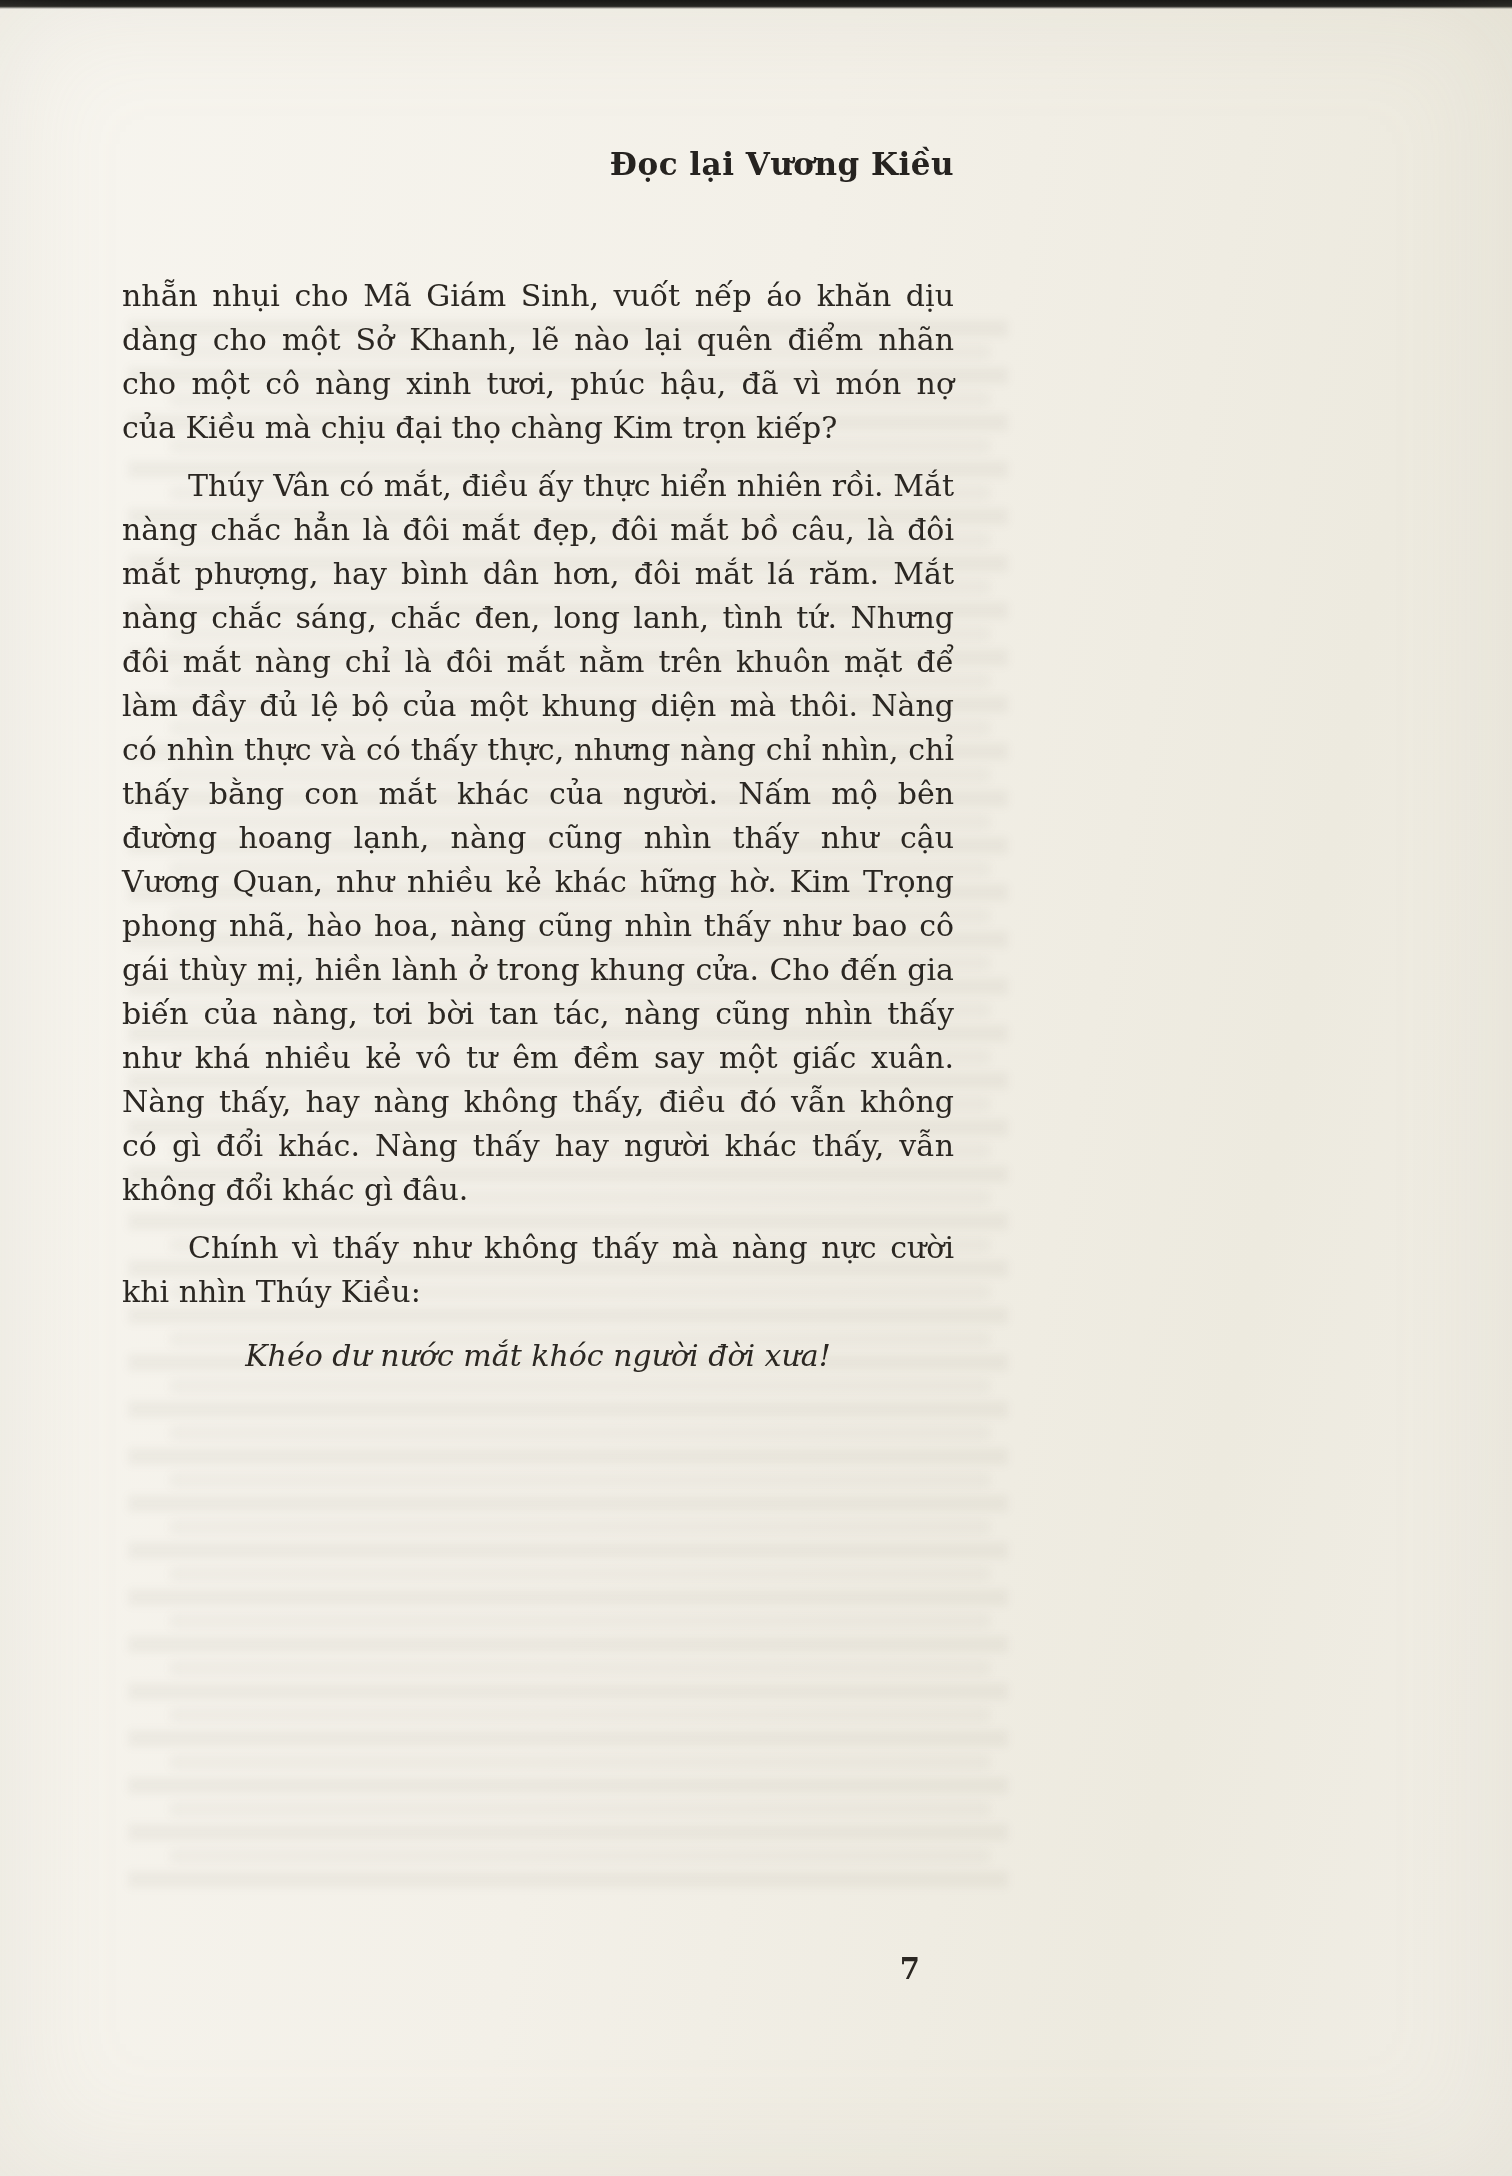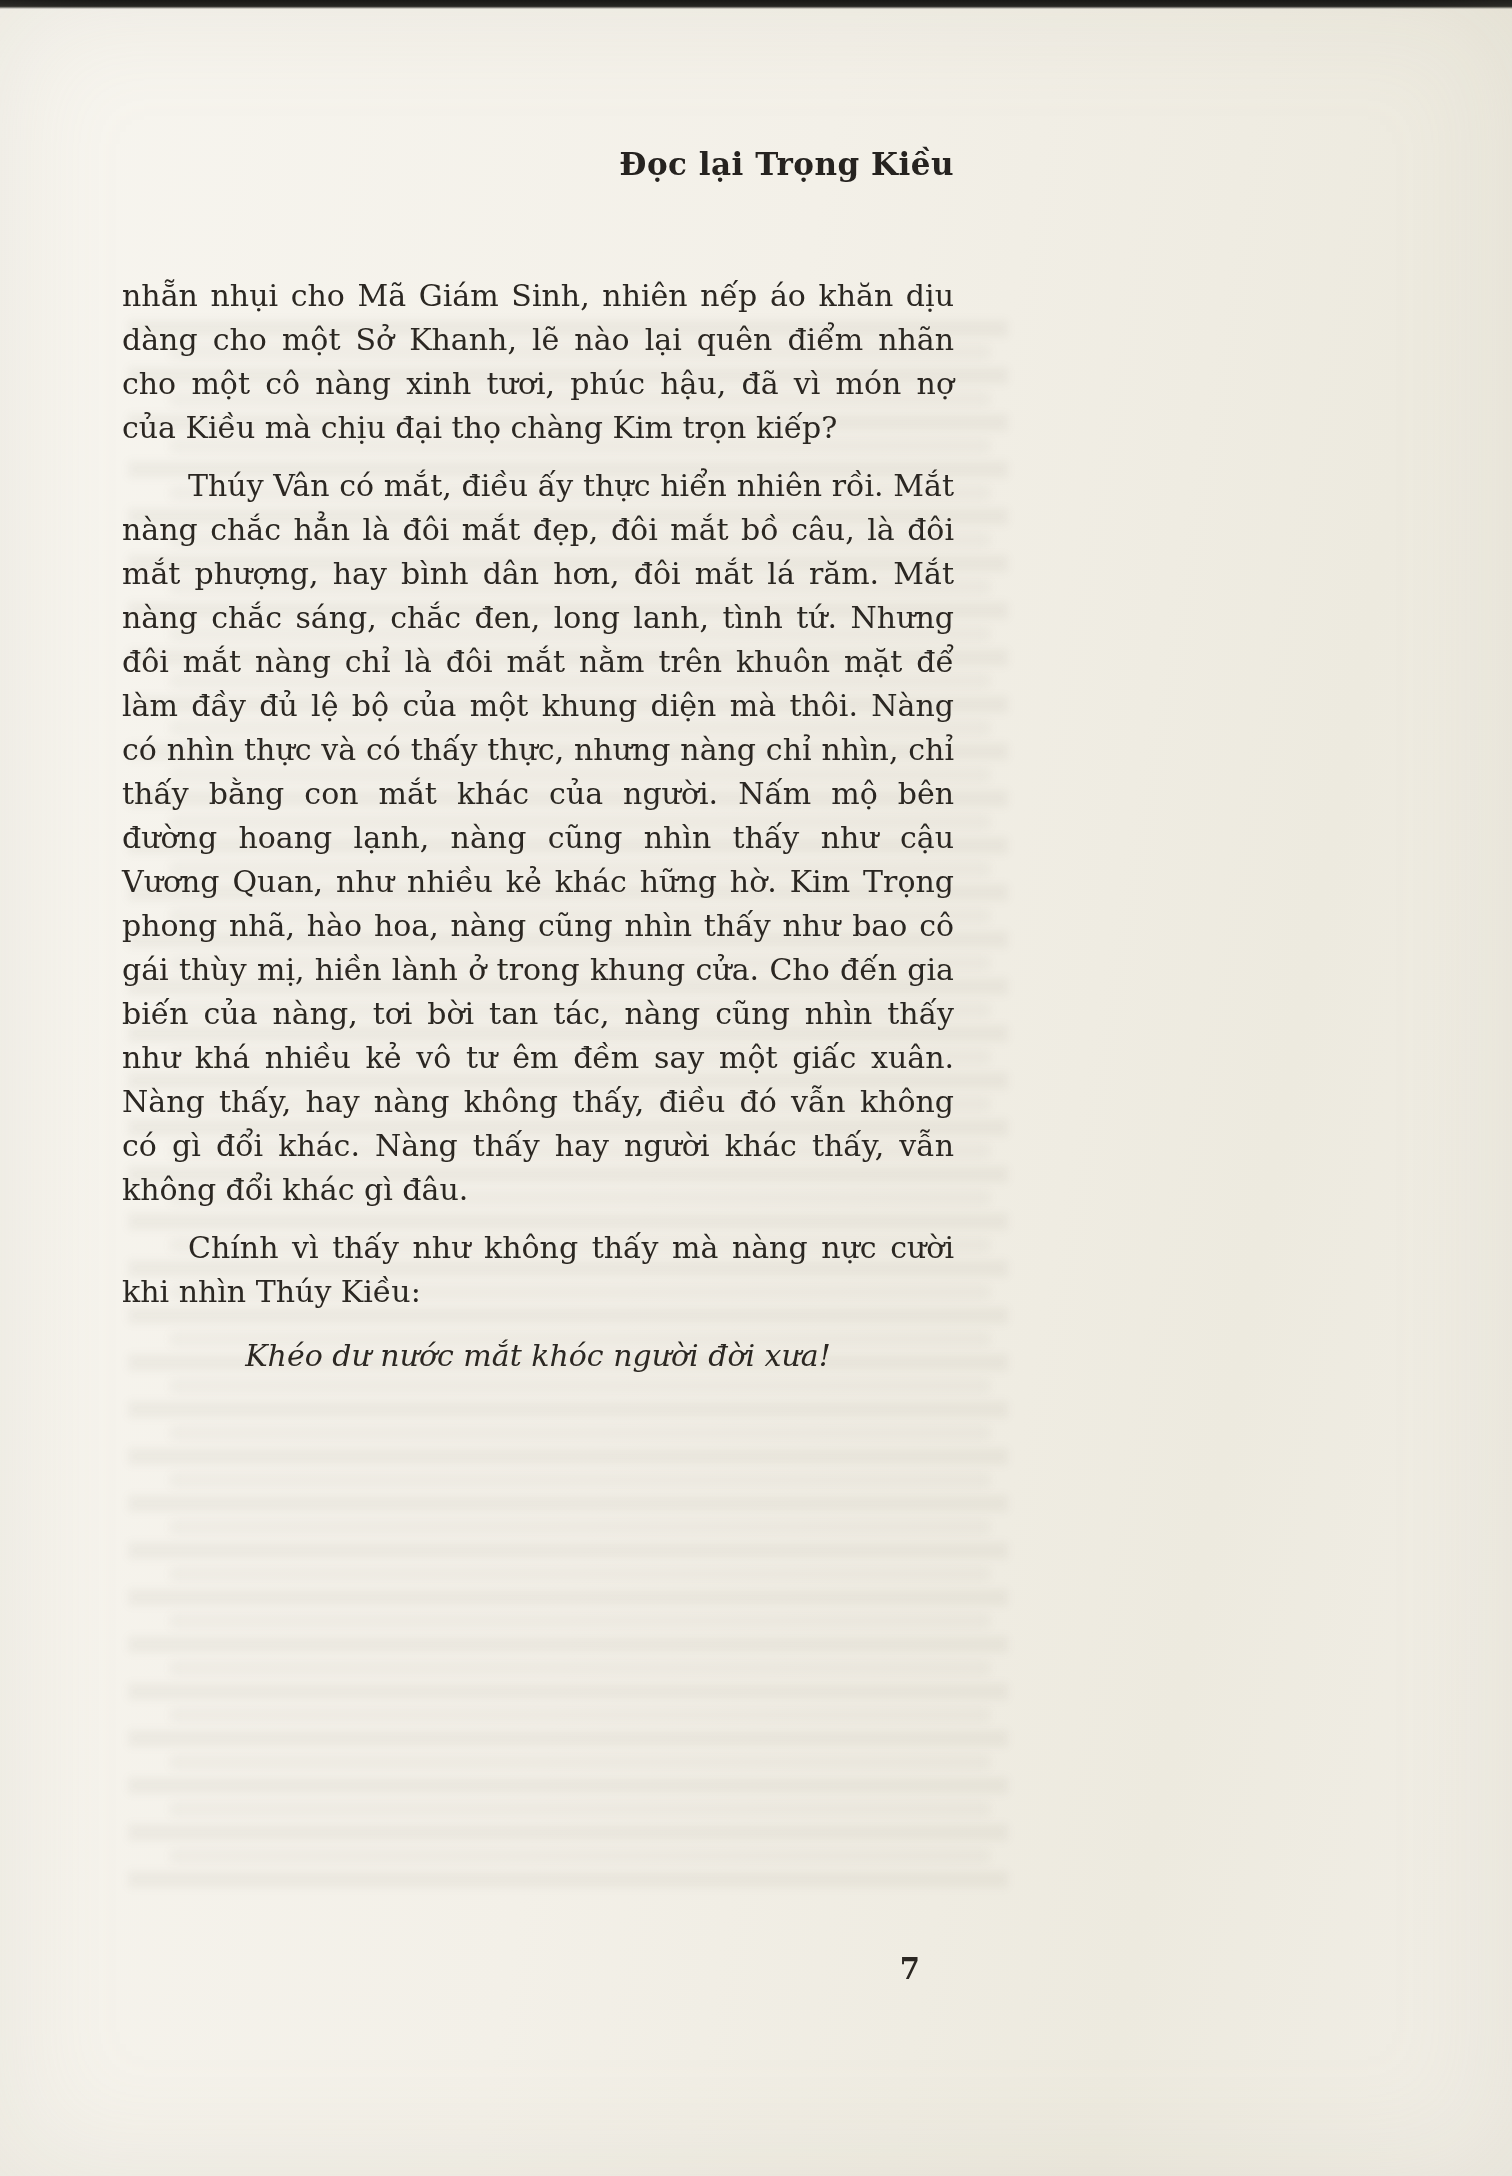--- a/index.html
+++ b/index.html
@@ -118,23 +118,23 @@
 </style>
 </head>
 <body>
 
 <div class="scan">
   <div class="top-edge"></div>
   <div class="ghost"></div>
   <div class="ghost2"></div>
 
   <div class="page-content">
-    <div class="running-header">Đọc lại Trọng Kiều</div>
+    <div class="running-header">Đọc lại Vương Kiều</div>
 
-    <p class="body-par first">nhẵn nhụi cho Mã Giám Sinh, nhiên nếp áo khăn dịu dàng cho một Sở Khanh, lẽ nào lại quên điểm nhãn cho một cô nàng xinh tươi, phúc hậu, đã vì món nợ của Kiều mà chịu đại thọ chàng Kim trọn kiếp?</p>
+    <p class="body-par first">nhẵn nhụi cho Mã Giám Sinh, vuốt nếp áo khăn dịu dàng cho một Sở Khanh, lẽ nào lại quên điểm nhãn cho một cô nàng xinh tươi, phúc hậu, đã vì món nợ của Kiều mà chịu đại thọ chàng Kim trọn kiếp?</p>
 
 
     <p class="body-par">Thúy Vân có mắt, điều ấy thực hiển nhiên rồi. Mắt nàng chắc hẳn là đôi mắt đẹp, đôi mắt bồ câu, là đôi mắt phượng, hay bình dân hơn, đôi mắt lá răm. Mắt nàng chắc sáng, chắc đen, long lanh, tình tứ. Nhưng đôi mắt nàng chỉ là đôi mắt nằm trên khuôn mặt để làm đầy đủ lệ bộ của một khung diện mà thôi. Nàng có nhìn thực và có thấy thực, nhưng nàng chỉ nhìn, chỉ thấy bằng con mắt khác của người. Nấm mộ bên đường hoang lạnh, nàng cũng nhìn thấy như cậu Vương Quan, như nhiều kẻ khác hững hờ. Kim Trọng phong nhã, hào hoa, nàng cũng nhìn thấy như bao cô gái thùy mị, hiền lành ở trong khung cửa. Cho đến gia biến của nàng, tơi bời tan tác, nàng cũng nhìn thấy như khá nhiều kẻ vô tư êm đềm say một giấc xuân. Nàng thấy, hay nàng không thấy, điều đó vẫn không có gì đổi khác. Nàng thấy hay người khác thấy, vẫn không đổi khác gì đâu.</p>
 
     <p class="body-par">Chính vì thấy như không thấy mà nàng nực cười khi nhìn Thúy Kiều:</p>
 
     <div class="verse-quote">Khéo dư nước mắt khóc người đời xưa!</div>
   </div>
 
   <div class="page-number">7</div>

